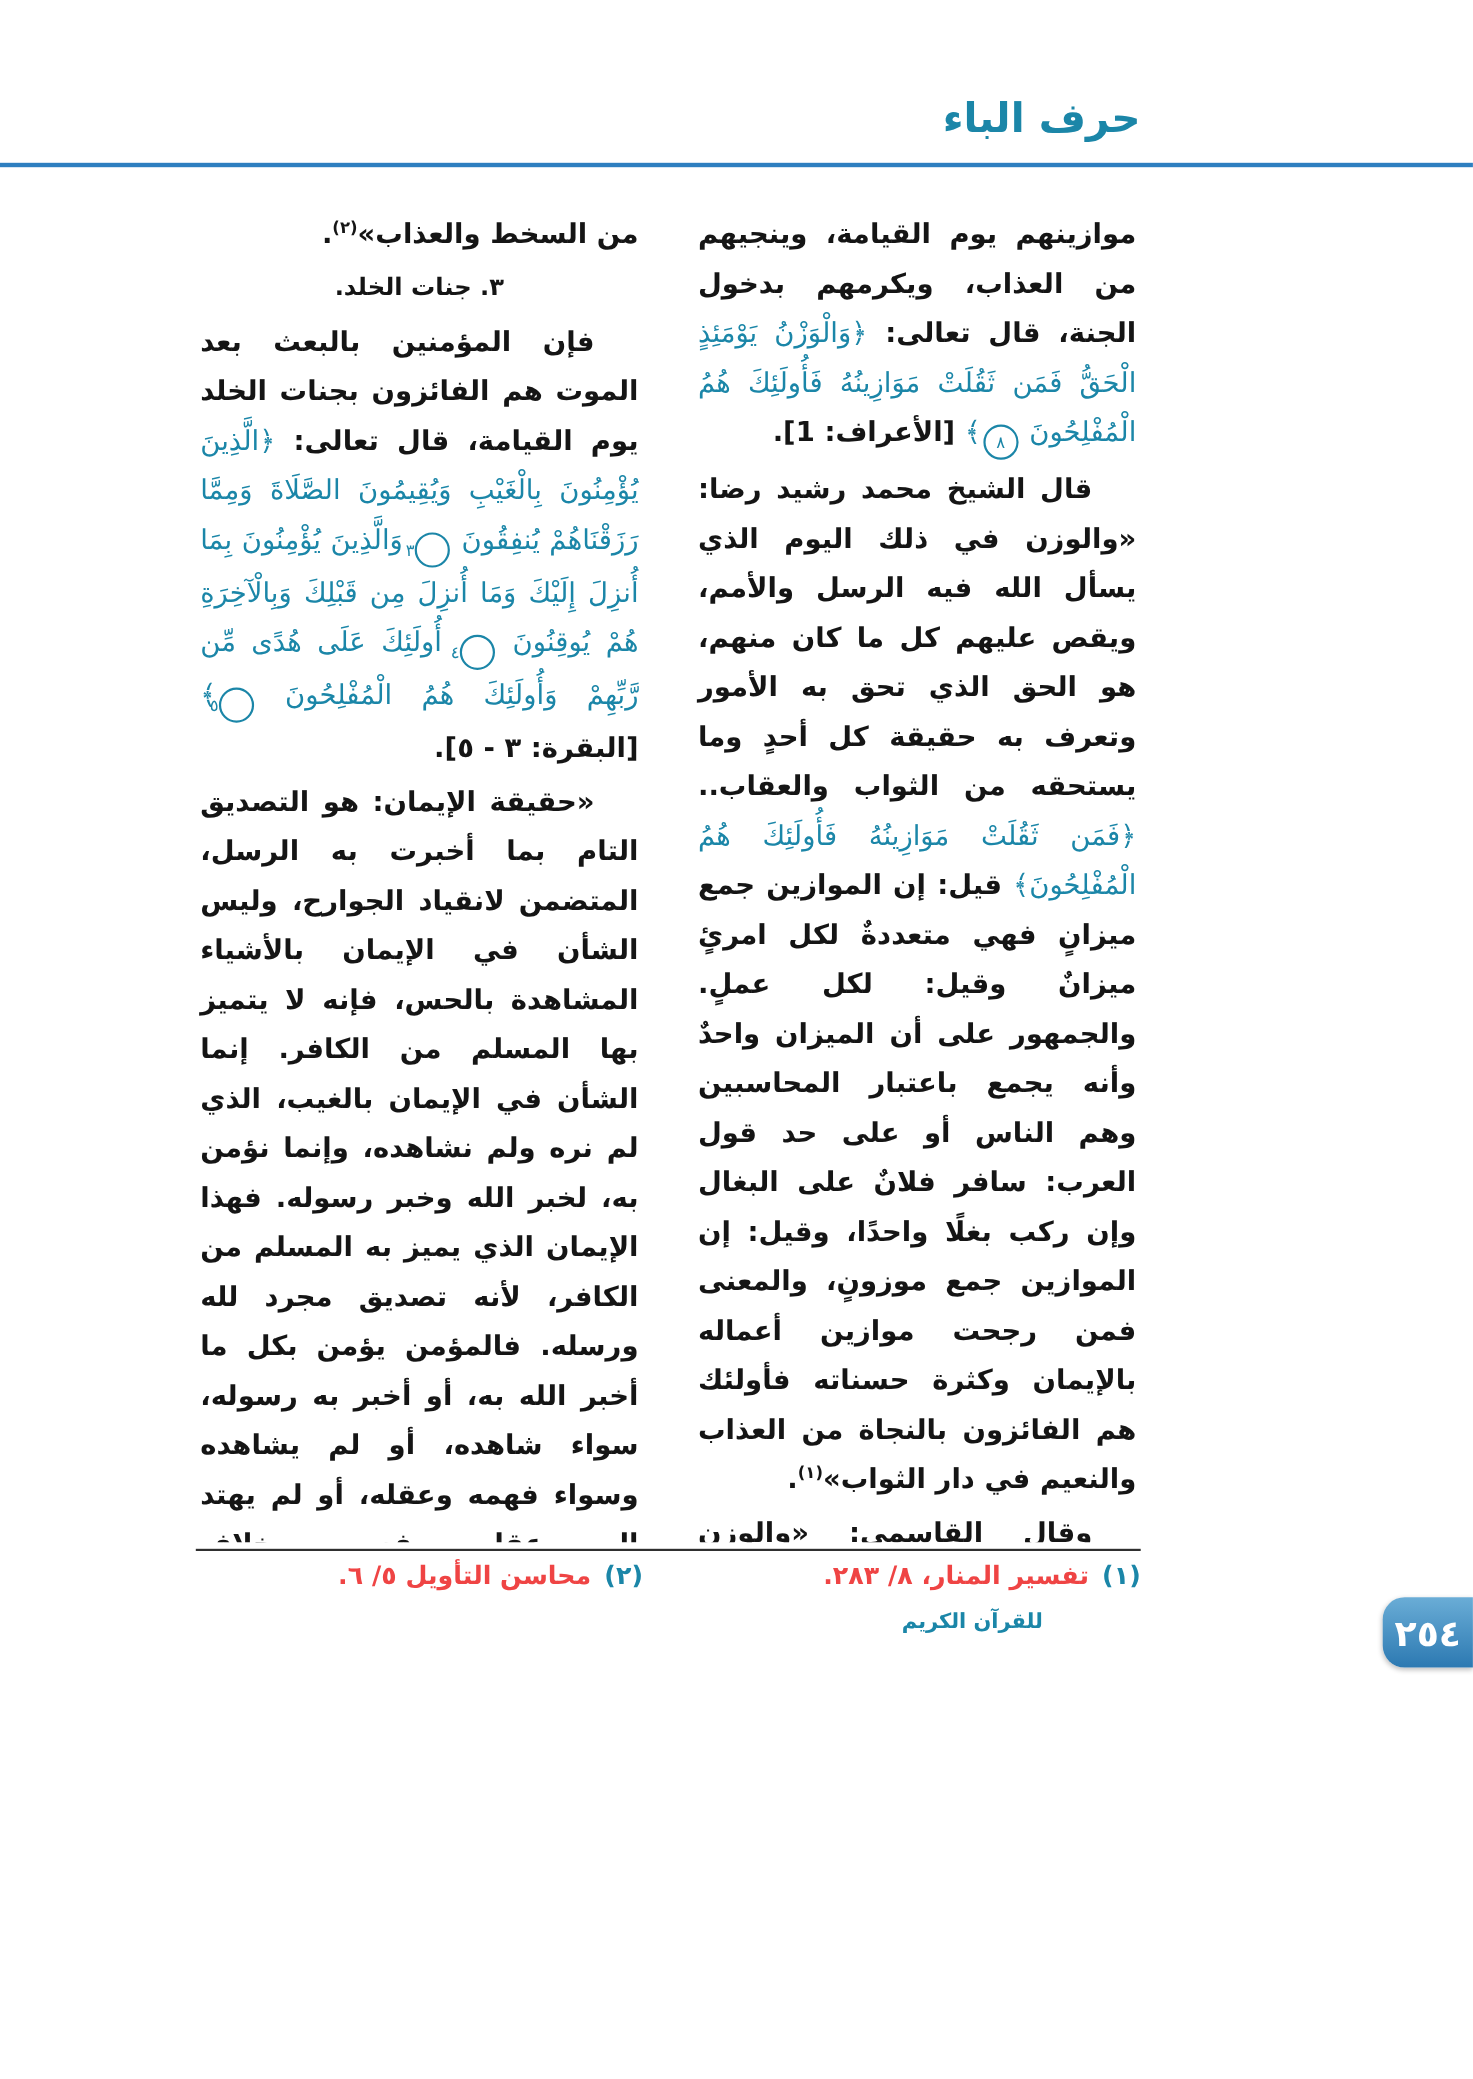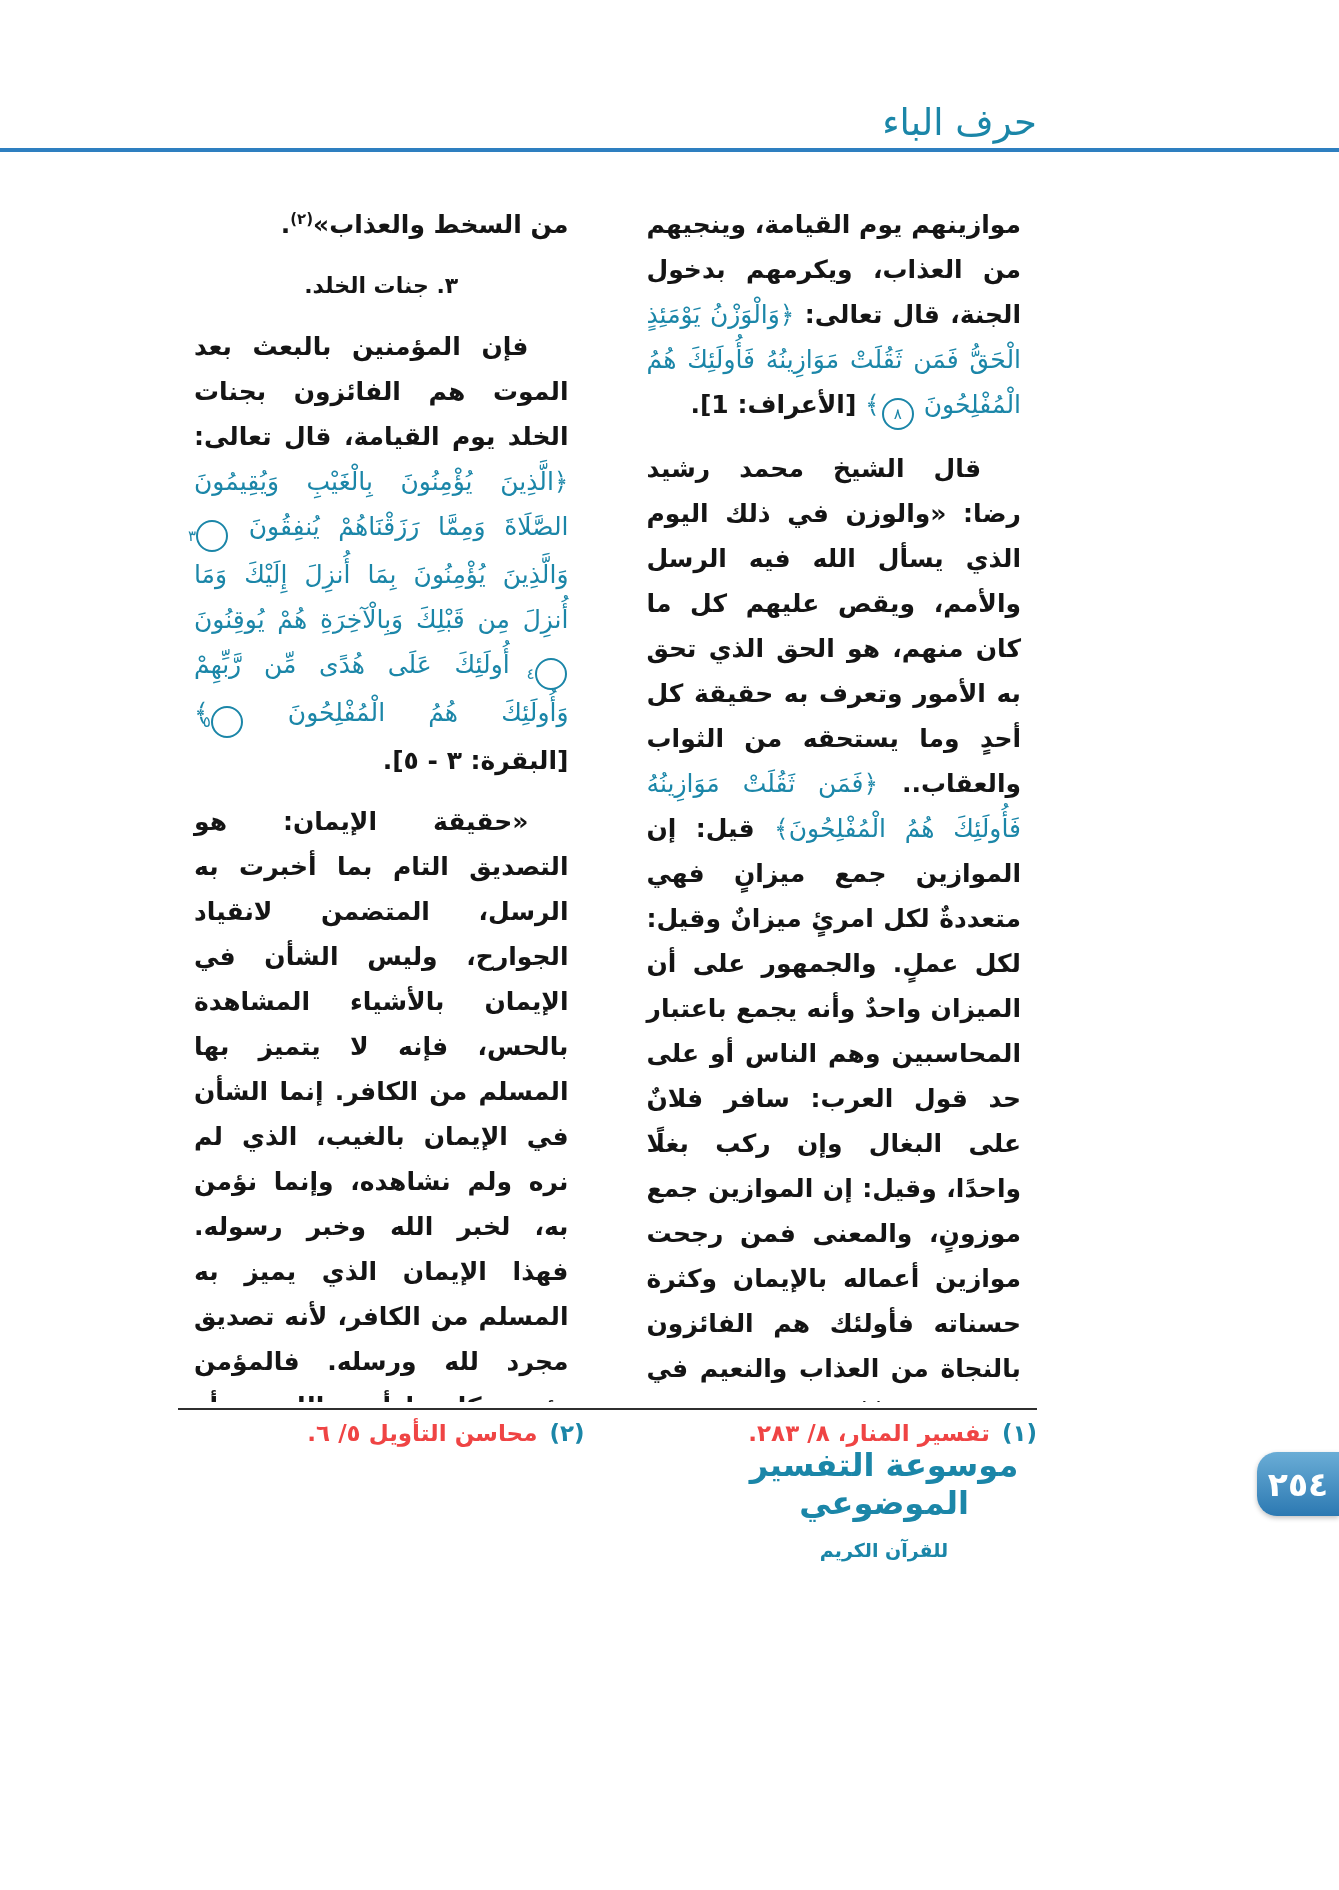--- a/index.html
+++ b/index.html
@@ -9,37 +9,37 @@
     font-family: "DejaVu Sans", sans-serif;
     direction: rtl;
     position: relative;
     overflow: hidden;
     color: #151515;
   }
   .page { position: absolute; inset: 0; }
 
   
   .chapter-title {
-    position: absolute; top: 101px; right: 302px;
-    font-size: 37px; font-weight: normal;
+    position: absolute; top: 86px; right: 302px;
+    font-size: 37px; font-weight: bold;
     color: var(--accent, #1b86a8);
   }
   .header-rule {
     position: absolute; top: 148px; left: 0; right: 0; height: 4px;
     background: var(--rule-blue, #2e7fc0);
   }
 
   
   .columns {
     position: absolute; top: 186px; right: 302px; left: 178px;
     display: flex; gap: 46px;
     height: 1216px; overflow: hidden;
   }
   .col { flex: 1; font-size: 25px; line-height: 45px; text-align: justify; }
-  .para { margin: 16px; }
+  .para { margin: 4px; }
   .para.body { text-indent: 40px; }
   .para.heading {
     text-align: center; font-weight: bold; font-size: 22px;
     text-indent: 0; margin: 2px 0;
   }
   .run-text, .run-ref { color: #151515; font-weight: bold; }
   .run-quran { color: var(--accent, #1b86a8); font-weight: normal; }
   .run-sup { font-size: 15px; vertical-align: super; line-height: 0; font-weight: bold; }
   .run-vnum {
     display: inline-flex; align-items: center; justify-content: center;
@@ -106,21 +106,20 @@
   <div class="footnotes">
     <div class="footnote">
       <span class="fn-num">(١)</span><span class="fn-text">تفسير المنار، ٨/ ٢٨٣.</span>
     </div>
     <div class="footnote">
       <span class="fn-num">(٢)</span><span class="fn-text">محاسن التأويل ٥/ ٦.</span>
     </div>
   </div>
 
   <div class="seal">
-    <div class="seal-line1">موسوعة التفسير الموضوعي</div>
     <div class="seal-line2">للقرآن الكريم</div>
   </div>
 
   <div class="page-tab">
     <span>٢٥٤</span>
   </div>
 
 </div>
 
 </body></html>

